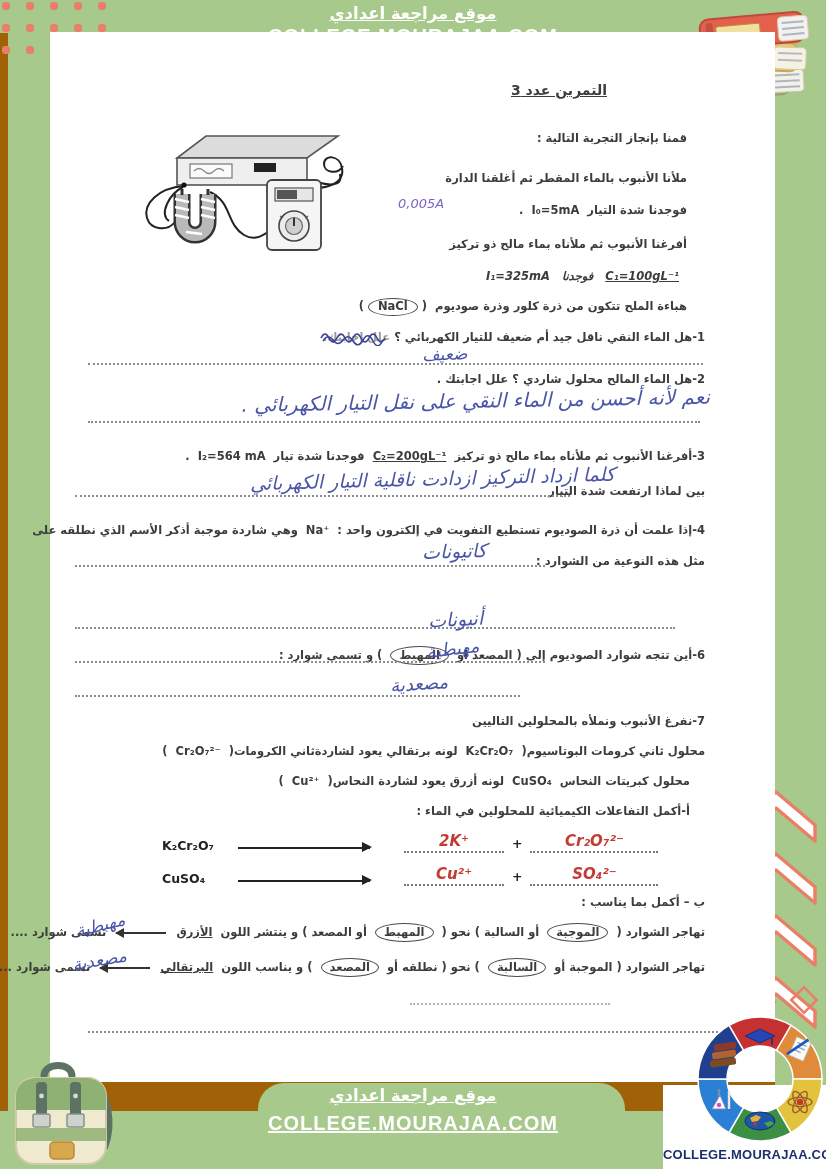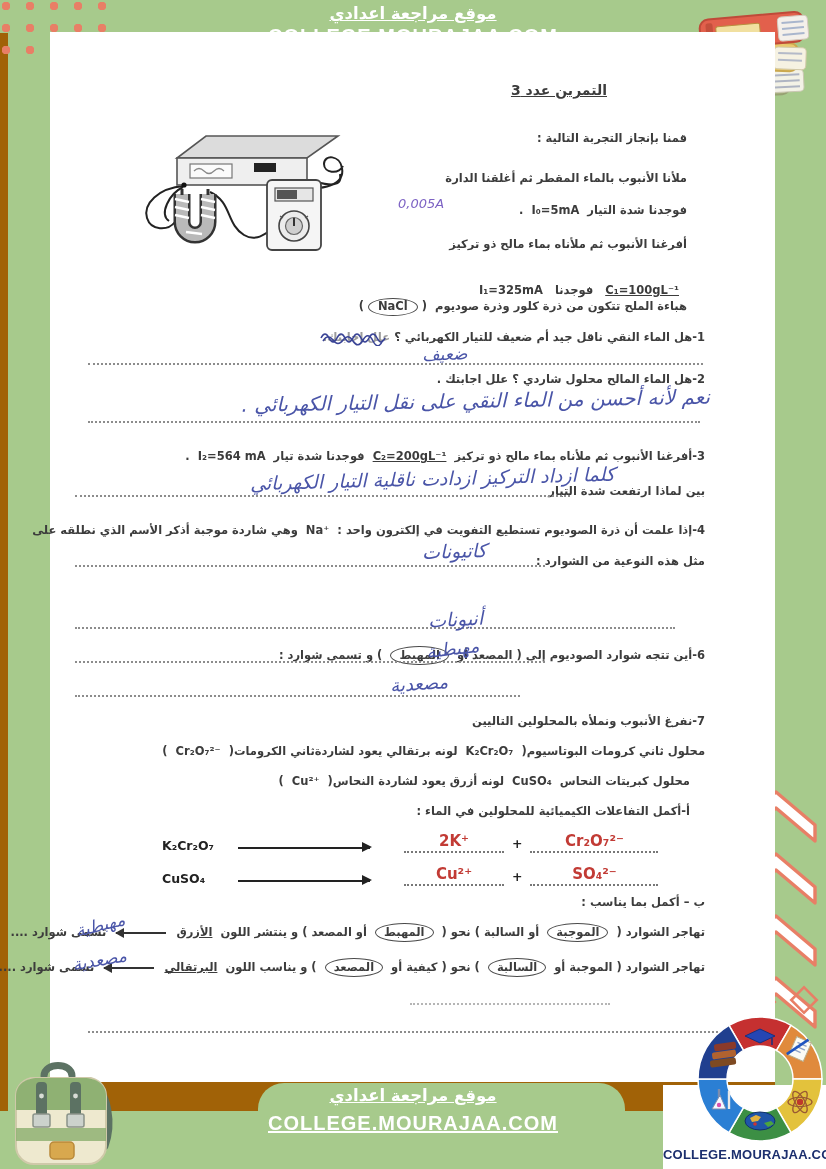--- a/index.html
+++ b/index.html
@@ -31,21 +31,21 @@
   .line{position:absolute;direction:rtl;white-space:nowrap;font:700 11.5px "DejaVu Sans",sans-serif;color:#3c3c3c;}
   .ltr{direction:ltr;unicode-bidi:embed;display:inline-block;}
   .u{text-decoration:underline;}
   .title{font:700 14px "DejaVu Sans",sans-serif;text-decoration:underline;}
   .circled{border:1.5px solid #4a4a4a;border-radius:50%;padding:1px 8px 2px;}
   .paren-circled{border:1.5px solid #4a4a4a;border-radius:50%;padding:0 9px 2px;margin-top:16px;}
   .dotline{position:absolute;border-bottom:2px dotted #8c8c8c;height:1px;}
 
   .hand{position:absolute;font-style:italic;font-family:"DejaVu Sans",sans-serif;color:#4a55a8;direction:rtl;white-space:nowrap;}
   .hand-purple{color:#7d63c4;font-style:italic;}
-  .hand-red{color:#c23b35;font-weight:700;}
+  .hand-red{color:#c23b35;font-style:italic;font-weight:700;}
 
   .scribbled{position:relative;display:inline-block;}
   .scribbled .scrtext{opacity:.5;}
   .scribbled svg{position:absolute;left:-4px;top:-2px;}
 
   
   .arr-l{display:inline-block;width:50px;height:2px;background:#333;vertical-align:middle;margin:0 6px;position:relative;}
   .arr-l::before{content:"";position:absolute;left:-1px;top:-4px;border:5px solid rgba(0,0,0,0);border-right:9px solid #333;border-left:none;}
   .rx-row{position:absolute;direction:ltr;display:flex;align-items:flex-end;font:700 12.5px "DejaVu Sans",sans-serif;color:#222;}
   .rx-label{min-width:62px;}
@@ -176,21 +176,21 @@
 
     <div class="line" style="top:171px;right:88px;text-align:right;">
       <span>فوجدنا شدة التيار</span>&nbsp;
       <span class="ltr">I₀=5mA</span>&nbsp;
       <span>.</span>
     </div>
     <div class="hand hand-purple" style="top:164px;left:348px;font-size:13px;">0,005A</div>
 
     <div class="line" style="top:205px;right:88px;">أفرغنا الأنبوب ثم ملأناه بماء مالح ذو تركيز</div>
 
-    <div class="line" style="top:251px;right:96px;">
+    <div class="line" style="top:237px;right:96px;font-style:italic;">
       <span class="ltr u">C₁=100gL⁻¹</span>&nbsp;&nbsp;
       <span>فوجدنا</span>&nbsp;&nbsp;
       <span class="ltr">I₁=325mA</span>
     </div>
 
     <div class="line" style="top:267px;right:88px;">
       <span>هباءة الملح تتكون من ذرة كلور وذرة صوديوم</span>&nbsp;
       <span class="ltr"><span>(</span>
       <span class="paren-circled">NaCl</span>
       <span>)</span></span>
@@ -291,21 +291,21 @@
       <span>أو المصعد ) و ينتشر اللون</span>&nbsp;
       <span class="u">الأزرق</span>
       <span class="arr-l"></span>
       <span>تسمى شوارد ....</span>
     </div>
     <div class="hand" style="top:883px;left:25px;font-size:17px;transform:rotate(-14deg);">مهبطية</div>
 
     <div class="line" style="top:928px;right:70px;">
       <span>تهاجر الشوارد ( الموجبة أو</span>&nbsp;
       <span class="circled">السالبة</span>&nbsp;
-      <span>) نحو ( كيفية أو</span>&nbsp;
+      <span>) نحو ( نطلقه أو</span>&nbsp;
       <span class="circled">المصعد</span>&nbsp;
       <span>) و يناسب اللون</span>&nbsp;
       <span class="u">البرتقالي</span>
       <span class="arr-l"></span>
       <span>تسمى شوارد ....</span>
     </div>
     <div class="hand" style="top:918px;left:22px;font-size:17px;transform:rotate(-10deg);">مصعدية</div>
 
     <div class="dotline" style="top:970px;left:360px;width:200px;border-bottom-color:#b5b5b5;"></div>
     <div class="dotline" style="top:998px;left:38px;width:662px;"></div>

